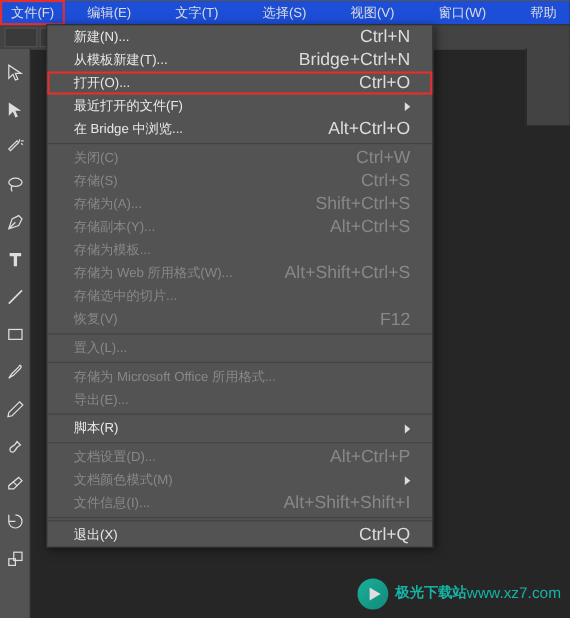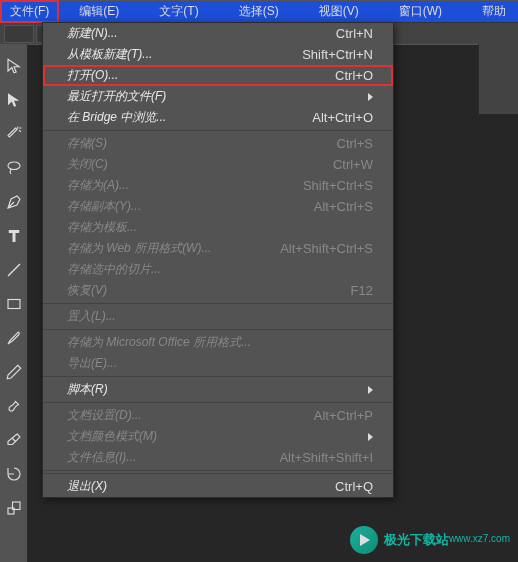--- a/index.html
+++ b/index.html
@@ -86,25 +86,25 @@
       color: #e8e8e8;
       cursor: pointer;
       font-size: 12px;
       height: 21px;
     }
     .menu-item.disabled { color: #888; }
     .menu-item.highlighted {
       outline: 2px solid #e03030;
       outline-offset: -2px;
     }
-    .menu-item .label { white-space: nowrap; font-style: italic; }
+    .menu-item .label { white-space: nowrap; }
     .menu-item .shortcut {
       white-space: nowrap;
       color: #ddd;
-      font-size: 13px;
+      font-size: 16px;
     }
     .menu-item.disabled .shortcut { color: #888; }
     .menu-item .submenu-arrow {
       width: 0; height: 0;
       border-left: 5px solid #ddd;
       border-top: 4px solid transparent;
       border-bottom: 4px solid transparent;
       margin-left: auto;
     }
     .menu-separator {
@@ -130,21 +130,21 @@
     .watermark-logo::before {
       content: "";
       width: 0; height: 0;
       border-left: 10px solid #fff;
       border-top: 6px solid transparent;
       border-bottom: 6px solid transparent;
       margin-left: 3px;
     }
     .watermark-text { display: flex; flex-direction: row; line-height: 1.1; }
     .watermark-title { color: #1cb; font-size: 13px; font-weight: bold; }
-    .watermark-url { color: #1cb; font-size: 10px; }
+    .watermark-url { color: #1cb; font-size: 14px; }
     .canvas-area {
       position: absolute;
       left: 28px;
       top: 44px;
       right: 0;
       bottom: 0;
       background: #262626;
       border-top: 1px solid #555;
     }
     .right-panel {
@@ -253,42 +253,42 @@
     </div>
 </div>
 
 <div class="dropdown-menu">
     <div class="menu-item">
       <span class="label">新建(N)...</span>
       <span class="shortcut">Ctrl+N</span>
     </div>
     <div class="menu-item">
       <span class="label">从模板新建(T)...</span>
-      <span class="shortcut">Shift+Ctrl+N</span>
+      <span class="shortcut">Bridge+Ctrl+N</span>
     </div>
     <div class="menu-item highlighted">
       <span class="label">打开(O)...</span>
       <span class="shortcut">Ctrl+O</span>
     </div>
     <div class="menu-item">
       <span class="label">最近打开的文件(F)</span>
       <span class="submenu-arrow"></span>
     </div>
     <div class="menu-item">
       <span class="label">在 Bridge 中浏览...</span>
       <span class="shortcut">Alt+Ctrl+O</span>
     </div>
     <div class="menu-separator"></div>
     <div class="menu-item disabled">
+      <span class="label">关闭(C)</span>
+      <span class="shortcut">Ctrl+W</span>
+    </div>
+    <div class="menu-item disabled">
       <span class="label">存储(S)</span>
       <span class="shortcut">Ctrl+S</span>
-    </div>
-    <div class="menu-item disabled">
-      <span class="label">关闭(C)</span>
-      <span class="shortcut">Ctrl+W</span>
     </div>
     <div class="menu-item disabled">
       <span class="label">存储为(A)...</span>
       <span class="shortcut">Shift+Ctrl+S</span>
     </div>
     <div class="menu-item disabled">
       <span class="label">存储副本(Y)...</span>
       <span class="shortcut">Alt+Ctrl+S</span>
     </div>
     <div class="menu-item disabled">

